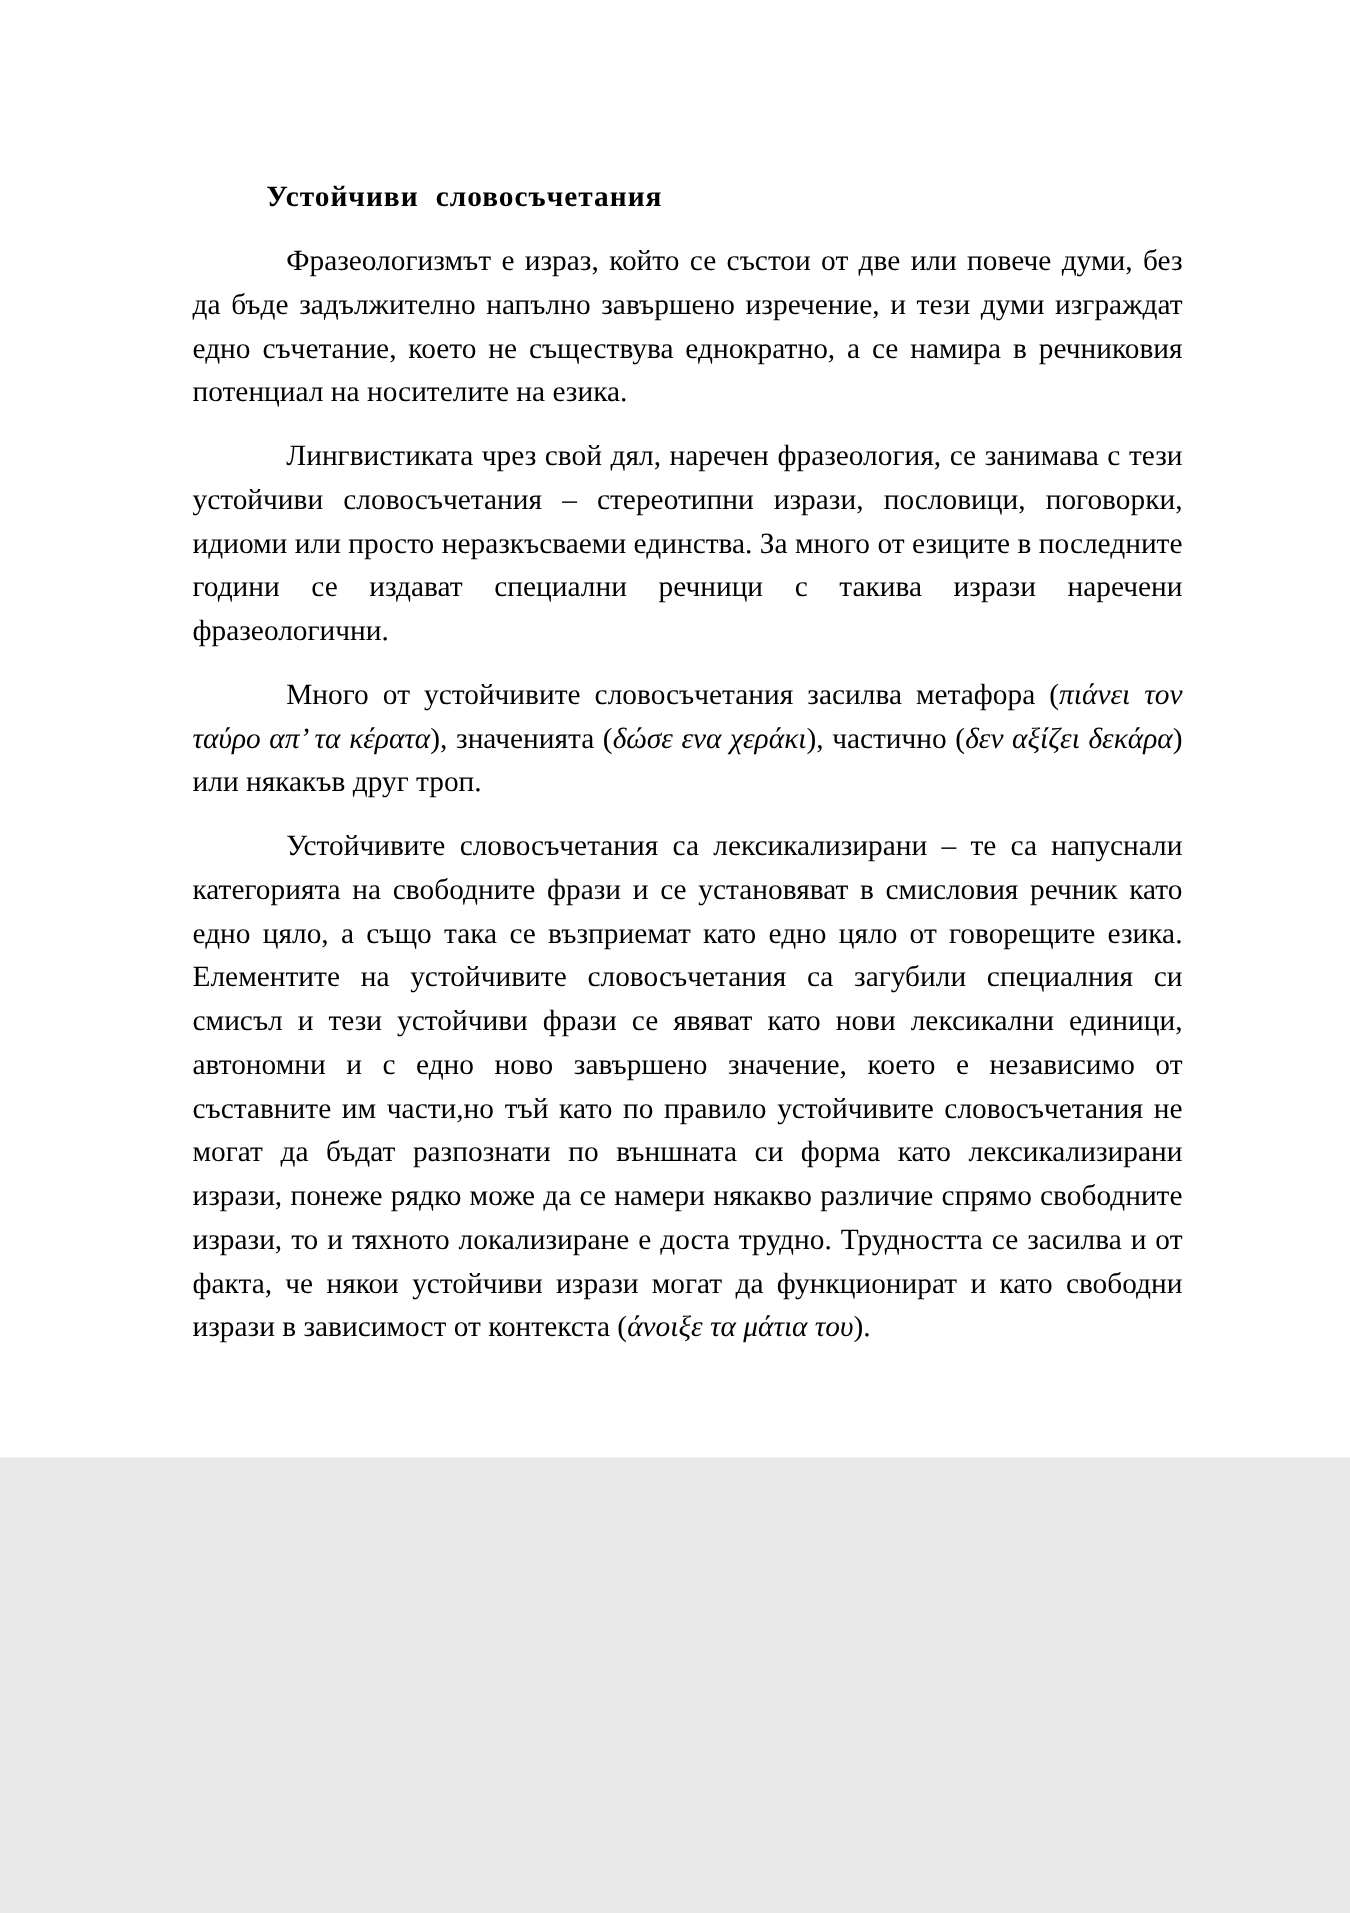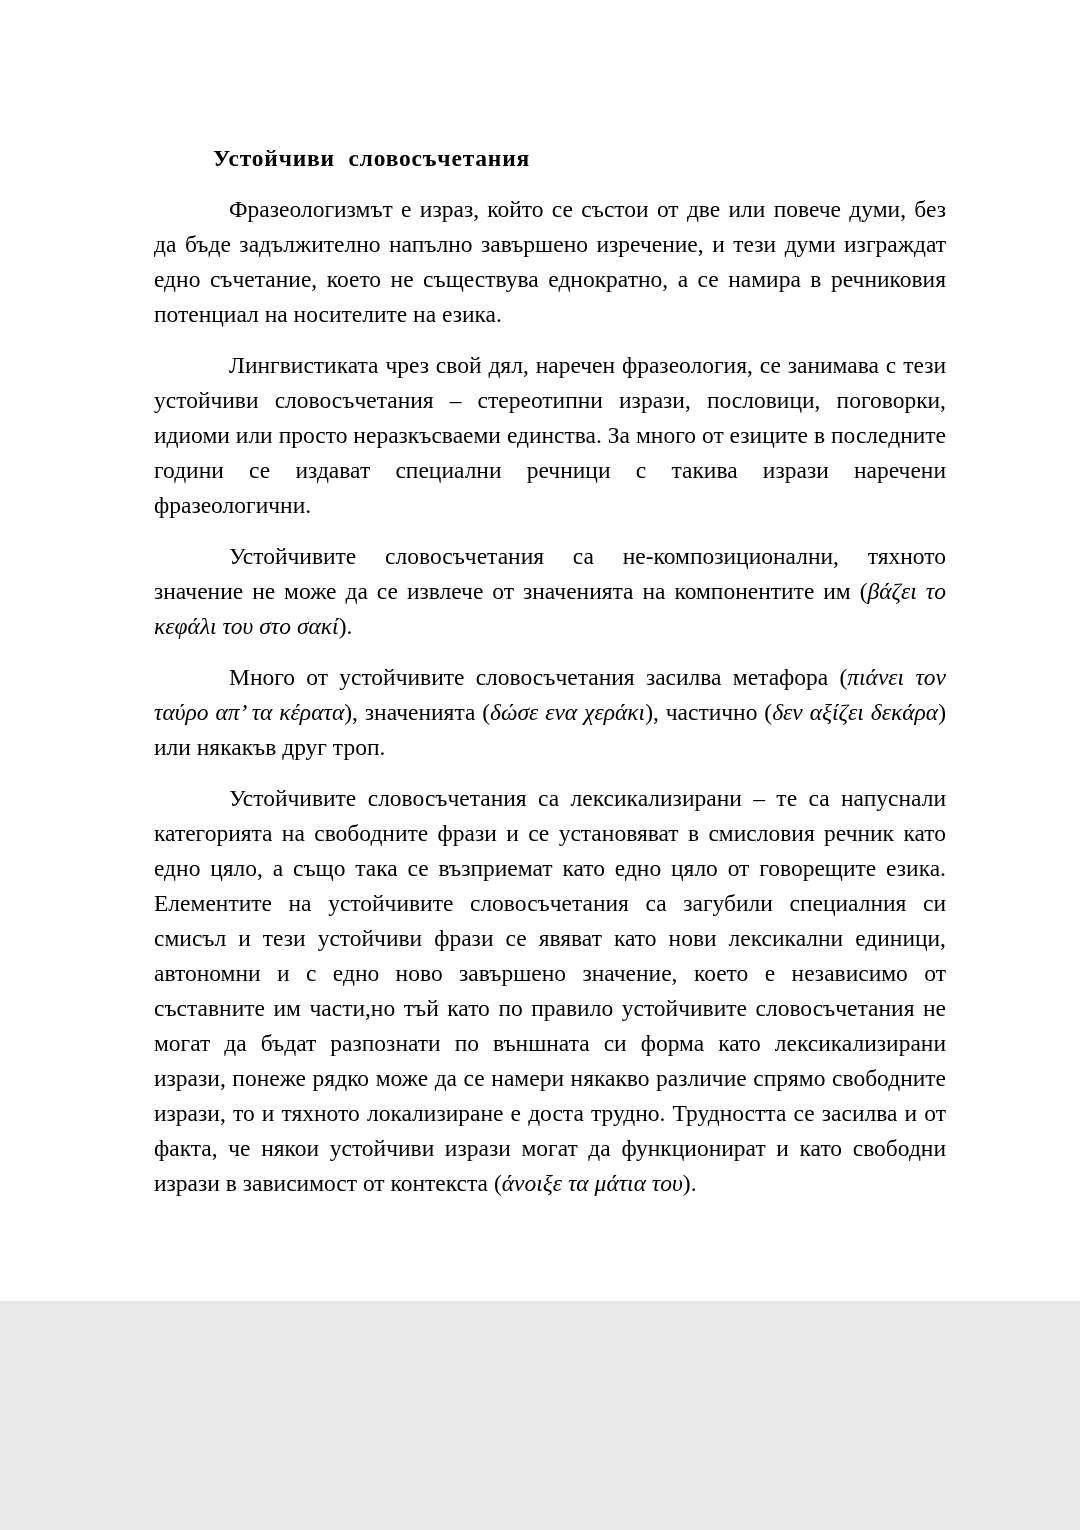--- a/index.html
+++ b/index.html
@@ -1,20 +1,20 @@
 <!DOCTYPE html>
 <html lang="bg"><head>
 <meta charset="utf-8">
 <style>
   * { box-sizing: border-box; }
   html, body { margin: 0; padding: 0; background: #e8e8e8; }
   .page {
     position: relative;
     width: 1080px;
-    height: 1301px;
+    height: 1166px;
     margin: 0 auto;
     background: #ffffff;
     color: #000000;
     font-family: "Liberation Serif", "DejaVu Serif", serif;
     overflow: hidden;
   }
   .text-block {
     position: absolute;
     left: 138px;
     top: 141px;
@@ -52,19 +52,18 @@
 </style>
 </head>
 <body>
 
 <div class="page">
   <div class="text-block">
     <h1 class="heading">Устойчиви словосъчетания</h1>
     <div class="paragraphs">
         <p><span>Фразеологизмът е израз, който се състои от две или повече думи, без да бъде задължително напълно завършено изречение, и тези думи изграждат едно съчетание, което не съществува еднократно, а се намира в речниковия потенциал на носителите на езика.</span></p>
         <p><span>Лингвистиката чрез свой дял, наречен фразеология, се занимава с тези устойчиви словосъчетания – стереотипни изрази, пословици, поговорки, идиоми или просто неразкъсваеми единства. За много от езиците в последните години се издават специални речници с такива изрази наречени фразеологични.</span></p>
-        <p><span>Устойчивите словосъчетания са не-композиционални, тяхното значение не може да се извлече от значенията на компонентите им (</span><span class="greek">βάζει το κεφάλι του στο σακί</span><span>).</span></p>
         <p><span>Много от устойчивите словосъчетания засилва метафора (</span><span class="greek">πιάνει τον ταύρο απ’ τα κέρατα</span><span>), значенията (</span><span class="greek">δώσε ενα χεράκι</span><span>), частично (</span><span class="greek">δεν αξίζει δεκάρα</span><span>) или някакъв друг троп.</span></p>
         <p><span>Устойчивите словосъчетания са лексикализирани – те са напуснали категорията на свободните фрази и се установяват в смисловия речник като едно цяло, а също така се възприемат като едно цяло от говорещите езика. Елементите на устойчивите словосъчетания са загубили специалния си смисъл и тези устойчиви фрази се явяват като нови лексикални единици, автономни и с едно ново завършено значение, което е независимо от съставните им части,но тъй като по правило устойчивите словосъчетания не могат да бъдат разпознати по външната си форма като лексикализирани изрази, понеже рядко може да се намери някакво различие спрямо свободните изрази, то и тяхното локализиране е доста трудно. Трудността се засилва и от факта, че някои устойчиви изрази могат да функционират и като свободни изрази в зависимост от контекста (</span><span class="greek">άνοιξε τα μάτια του</span><span>).</span></p>
       </div>
   </div>
   <div class="page-number">156</div>
 </div>
 
 </body></html>

